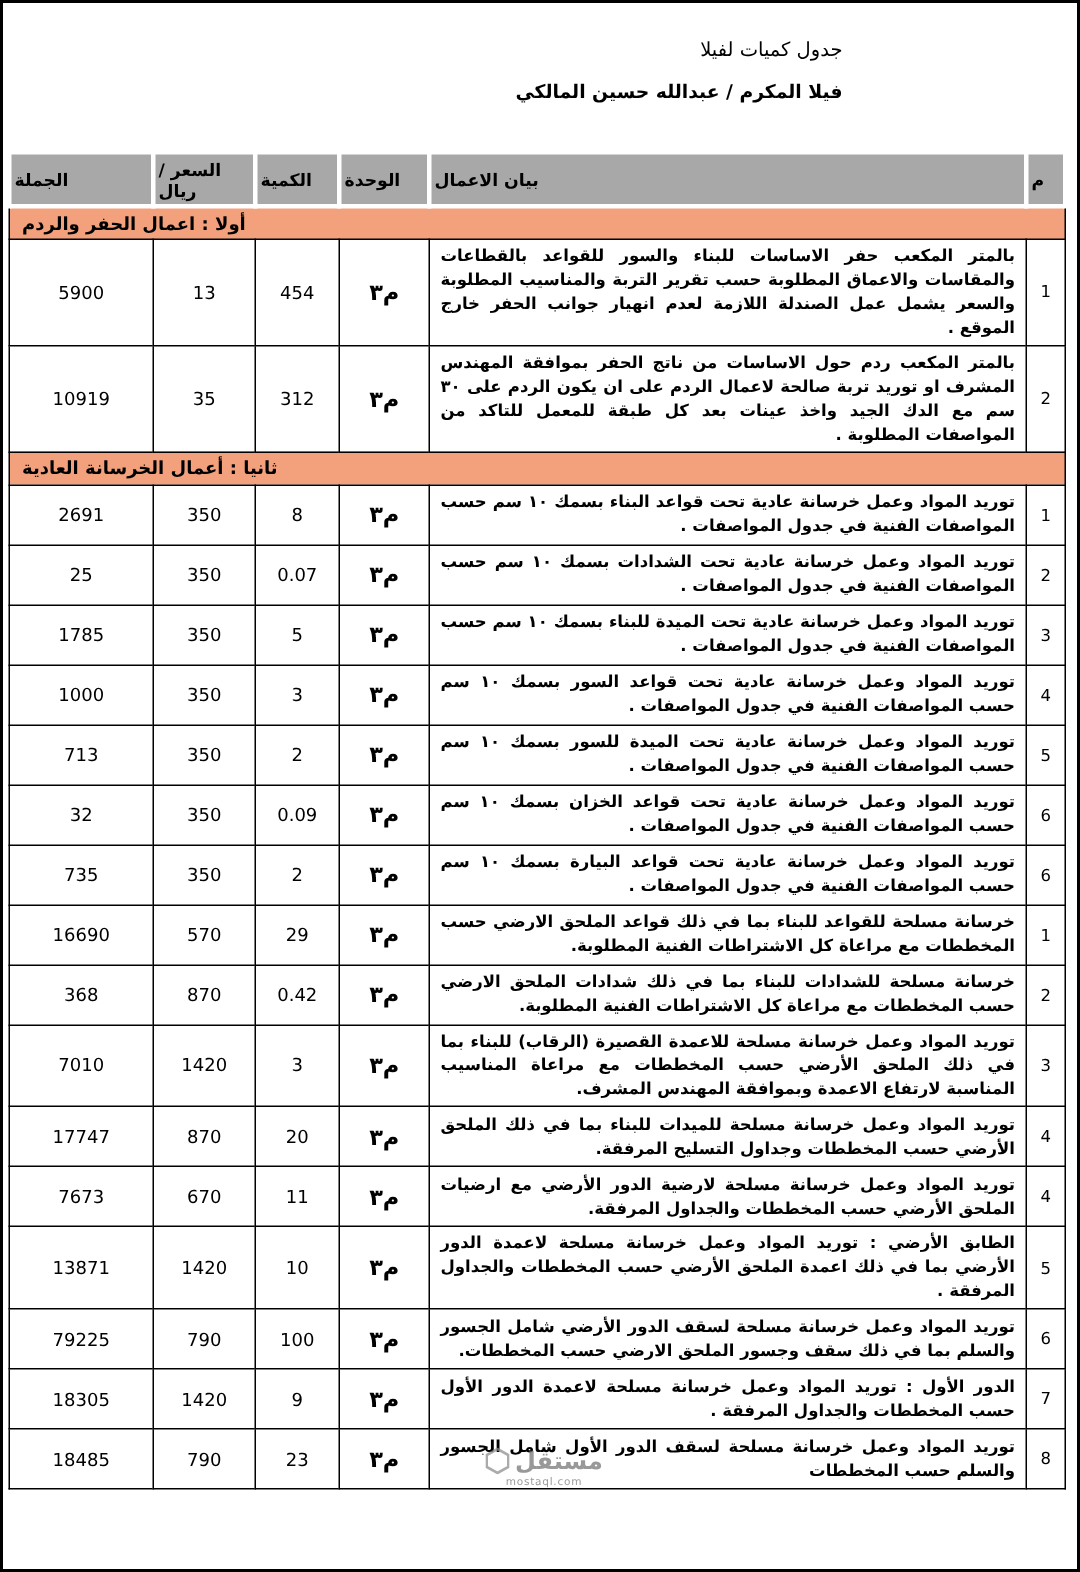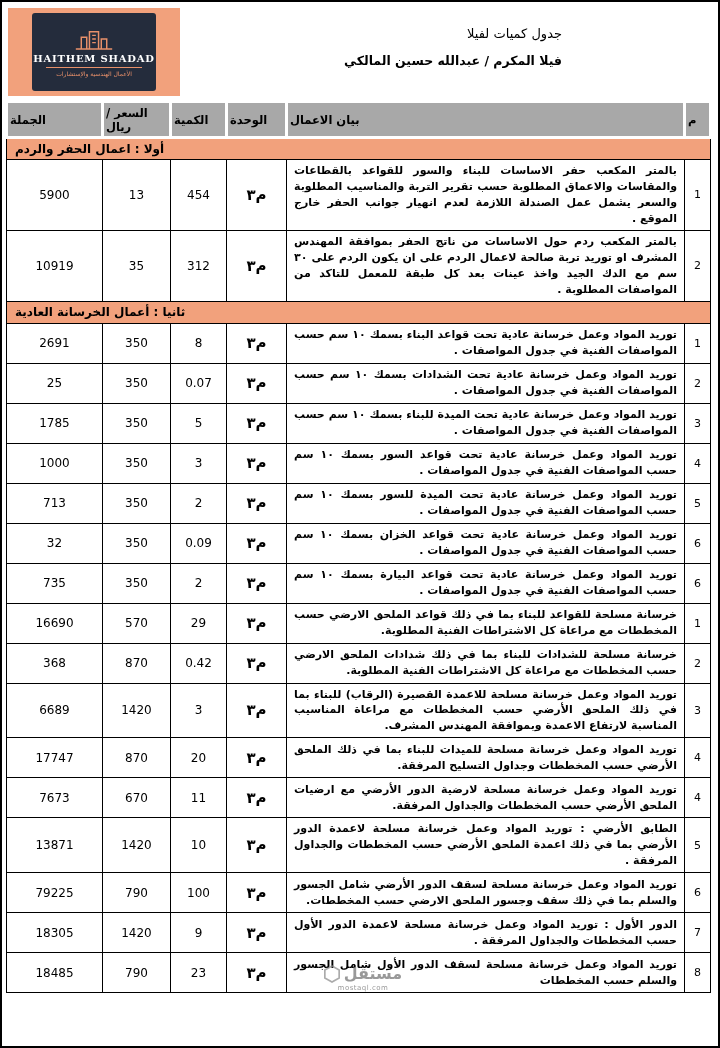--- a/index.html
+++ b/index.html
@@ -130,36 +130,20 @@
 </head>
 <body>
 
 <div class="page">
 
   <div class="doc-header">
     <div class="title-area">
       <div class="title-line1">جدول كميات لفيلا</div>
       <div class="title-line2">فيلا المكرم / عبدالله حسين المالكي</div>
     </div>
-    <div class="logo-area">
-      <div class="logo-box">
-        <svg viewBox="0 0 44 24" width="40" height="22" aria-hidden="true">
-          <g fill="none" stroke="#E8906A" stroke-width="1.6">
-            <path d="M2 23 H42"></path>
-            <path d="M8 23 V10 H14 V23"></path>
-            <path d="M17 23 V4 H27 V23"></path>
-            <path d="M30 23 V12 H36 V23"></path>
-            <path d="M20 8 H24 M20 12 H24 M20 16 H24"></path>
-          </g>
-        </svg>
-        <div class="logo-name">HAITHEM SHADAD</div>
-        <div class="logo-divider"></div>
-        <div class="logo-tagline">الأعمال الهندسية والإستشارات</div>
-      </div>
-    </div>
   </div>
 
   <table class="boq">
     <thead>
       <tr>
         <th class="c-no">م</th>
         <th class="c-desc">بيان الاعمال</th>
         <th class="c-unit">الوحدة</th>
         <th class="c-qty">الكمية</th>
         <th class="c-price">السعر / ريال</th>
@@ -260,21 +244,21 @@
           <td class="num">0.42</td>
           <td class="num">870</td>
           <td class="num">368</td>
         </tr>
         <tr class="data-row">
           <td class="c-no">3</td>
           <td class="desc">توريد المواد وعمل خرسانة مسلحة للاعمدة القصيرة (الرقاب) للبناء بما في ذلك الملحق الأرضي حسب المخططات مع مراعاة المناسيب المناسبة لارتفاع الاعمدة وبموافقة المهندس المشرف.</td>
           <td class="num c-unit">م٣</td>
           <td class="num">3</td>
           <td class="num">1420</td>
-          <td class="num">6689</td>
+          <td class="num">7010</td>
         </tr>
         <tr class="data-row">
           <td class="c-no">4</td>
           <td class="desc">توريد المواد وعمل خرسانة مسلحة للميدات للبناء بما في ذلك الملحق الأرضي حسب المخططات وجداول التسليح المرفقة.</td>
           <td class="num c-unit">م٣</td>
           <td class="num">20</td>
           <td class="num">870</td>
           <td class="num">17747</td>
         </tr>
         <tr class="data-row">

